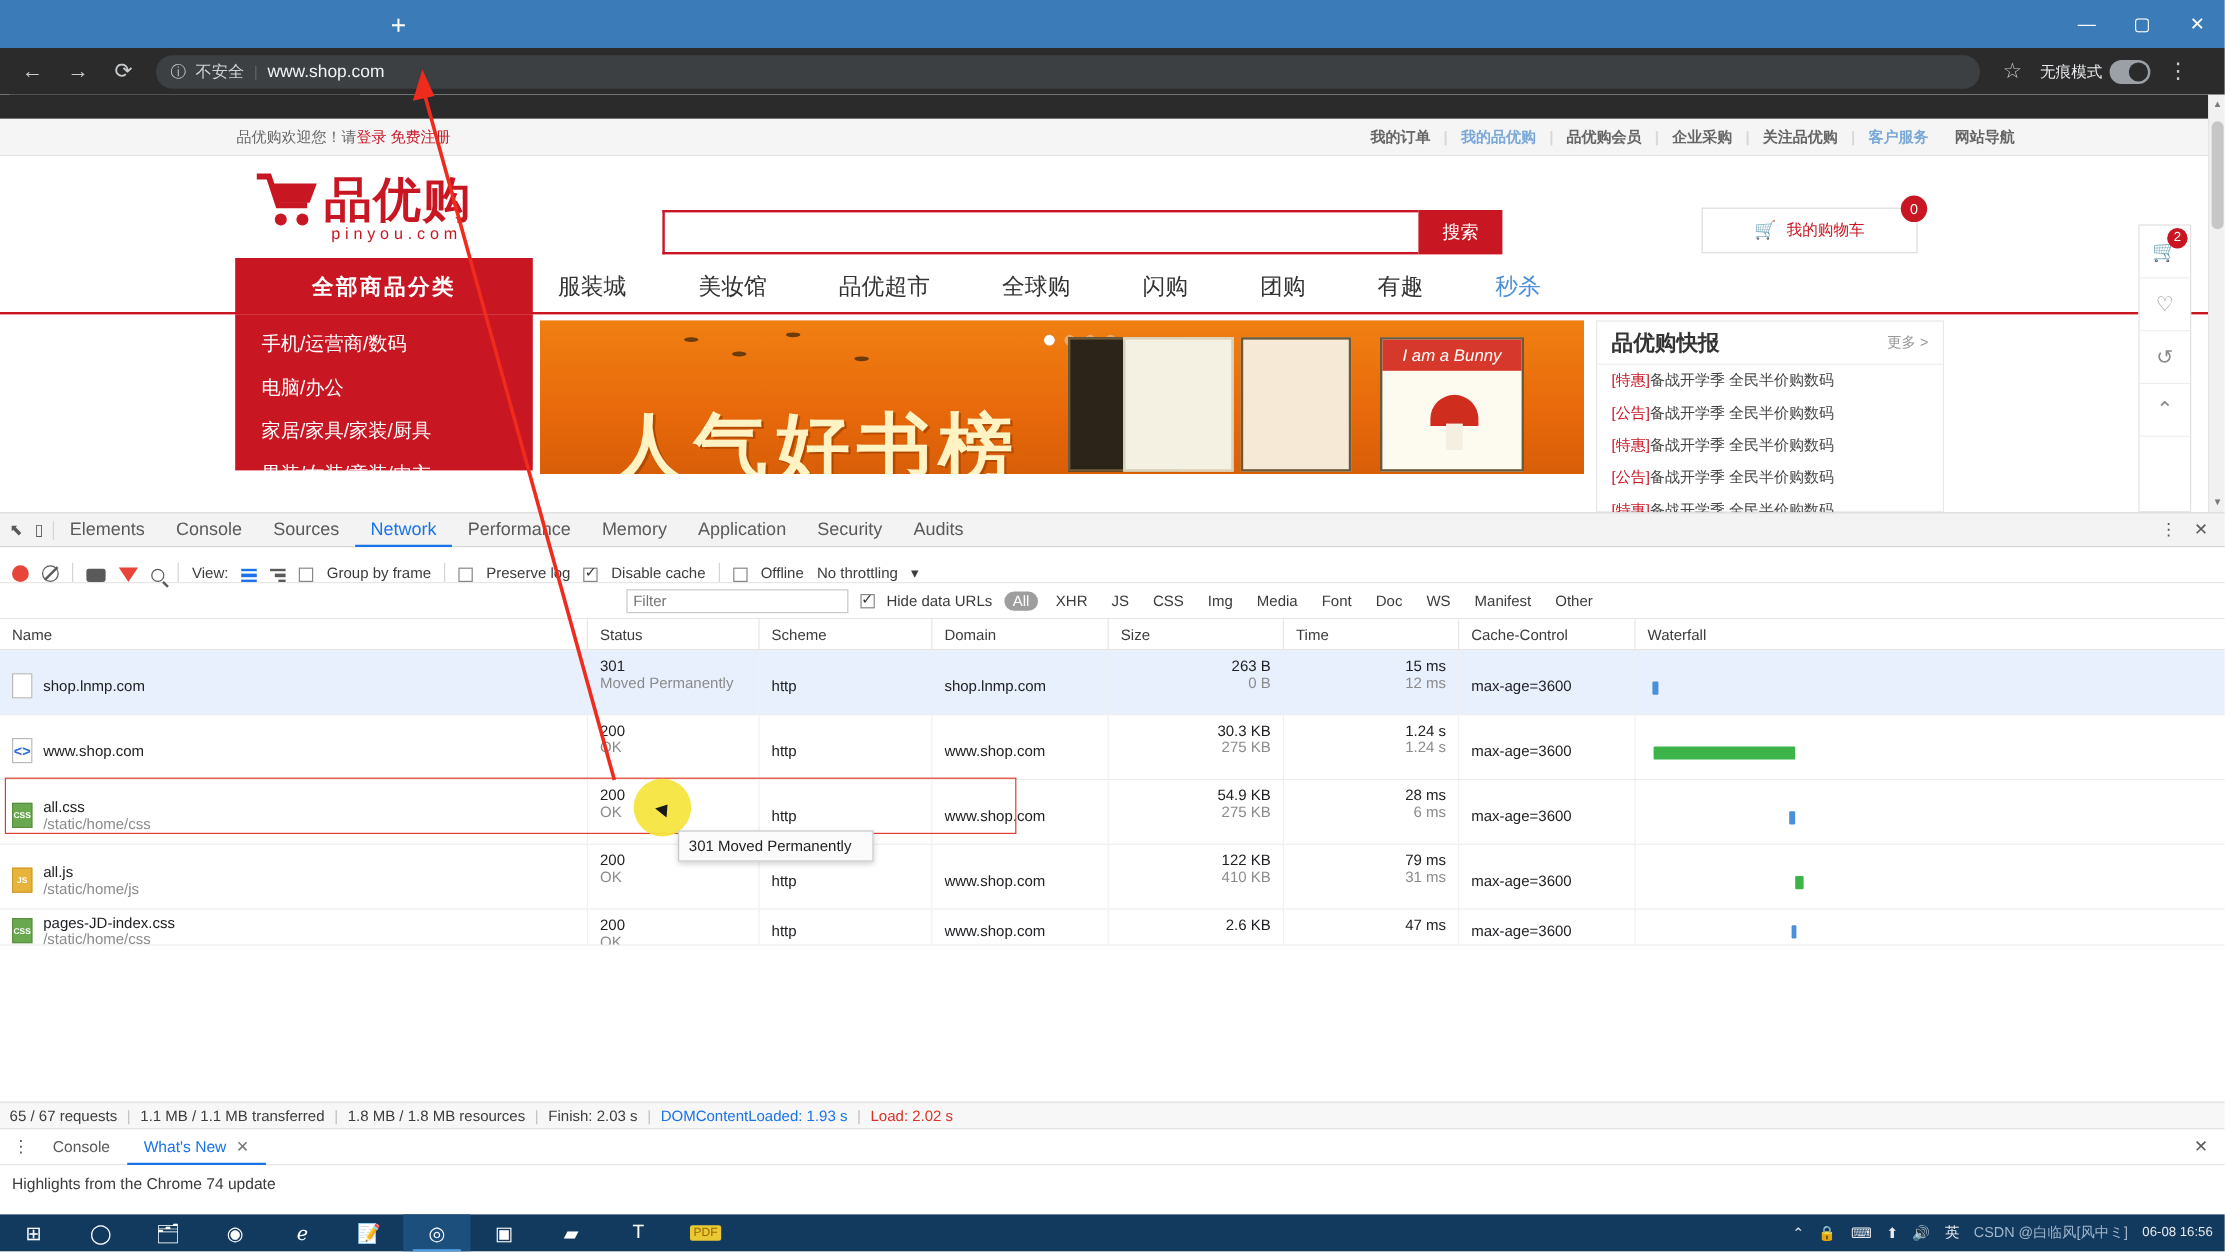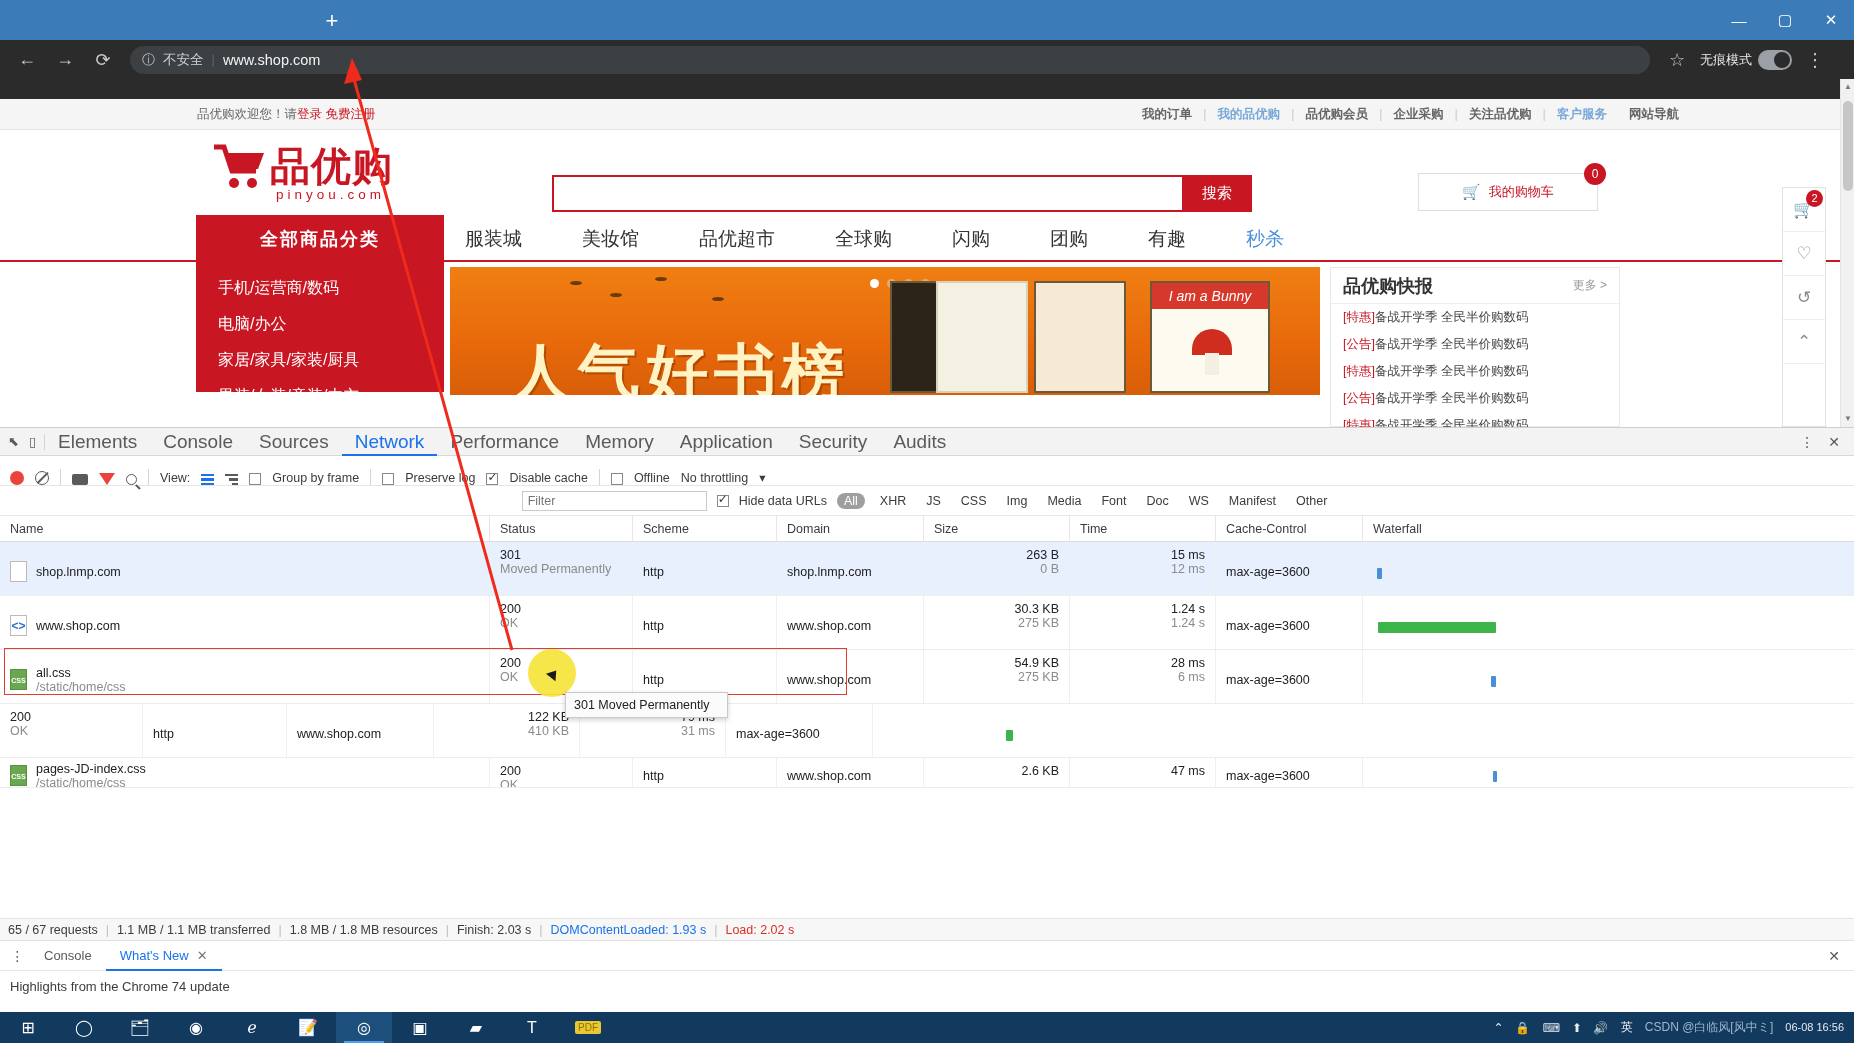--- a/index.html
+++ b/index.html
@@ -197,21 +197,21 @@
     background:#c81623;color:#fff;font-size:11px;line-height:17px;text-align:center;}
 
   
   .devtools {
     position:absolute; left:0; top:427px; width:1854px; height:362px;
     background:#fff; border-top:1px solid #cfcfcf;
   }
   .dt-tabs { height:28px; border-bottom:1px solid #d8d8d8; display:flex; align-items:center;
              background:#f3f3f3; }
   .dt-tool-icons { display:flex; align-items:center; padding:0 8px; gap:10px; color:#5a5a5a; font-size:13px; }
-  .dt-tab { padding:0 13px; height:28px; line-height:28px; font-size:19px; color:#5a5a5a; white-space:nowrap; }
+  .dt-tab { padding:0 13px; height:28px; line-height:28px; font-size:15px; color:#5a5a5a; white-space:nowrap; }
   .dt-tab.active { color:#1a73e8; box-shadow: inset 0 -2px 0 #1a73e8; }
   .dt-tabs-right { margin-left:auto; display:flex; gap:14px; padding-right:14px; color:#5a5a5a; font-size:14px; }
 
   .dt-row2 { height:30px; display:flex; align-items:flex-end; gap:11px; padding:0 10px;
              border-bottom:1px solid #e6e6e6; font-size:12.5px; color:#3c3c3c; }
   .rec-dot { width:14px;height:14px;border-radius:50%;background:#e8443a; }
   .clear-ico { width:14px;height:14px;border:1.5px solid #5a5a5a;border-radius:50%;position:relative; }
   .clear-ico::after{content:"";position:absolute;left:-1px;top:5px;width:15px;height:1.5px;background:#5a5a5a;transform:rotate(-45deg);}
   .cam-ico { width:16px;height:11px;background:#5a5a5a;border-radius:2px; }
   .funnel { width:0;height:0;border-left:8px solid transparent;border-right:8px solid transparent;border-top:12px solid #e8443a; }
@@ -660,20 +660,27 @@
         </div>
         <div class="cell mid" style="width:147px">
             <span class="p">max-age=3600</span>
           </div>
         <div class="cell" style="width:479px;border-right:none;">
           <div class="wfbar" style="margin-left:118px;width:5px;background:#4a90d9;"></div>
         </div>
       </div>
 
       <div class="netrow">
+        <div class="cell namecell" style="width:490px">
+          <span class="ficon js">JS</span>
+          <span>
+            <div class="p">all.js</div>
+            <div class="s">/static/home/js</div>
+          </span>
+        </div>
         <div class="cell" style="width:143px">
           <div class="p">200</div>
           <div class="s">OK</div>
         </div>
         <div class="cell mid" style="width:144px">
             <span class="p">http</span>
           </div>
         <div class="cell mid" style="width:147px">
             <span class="p">www.shop.com</span>
           </div>

